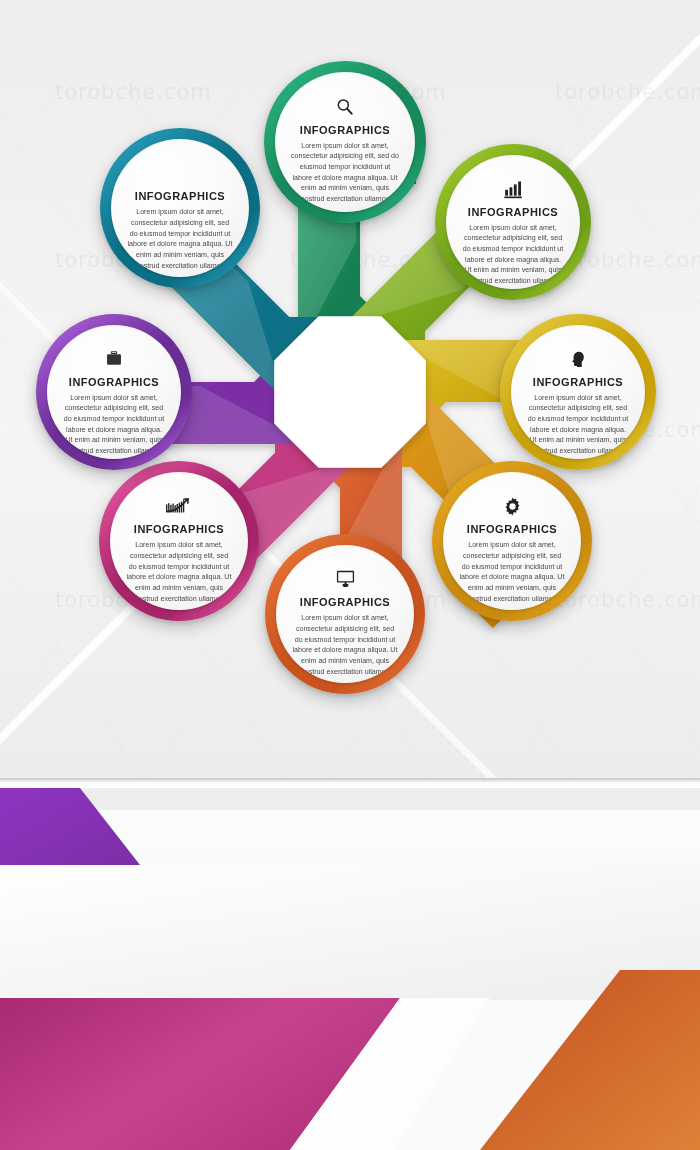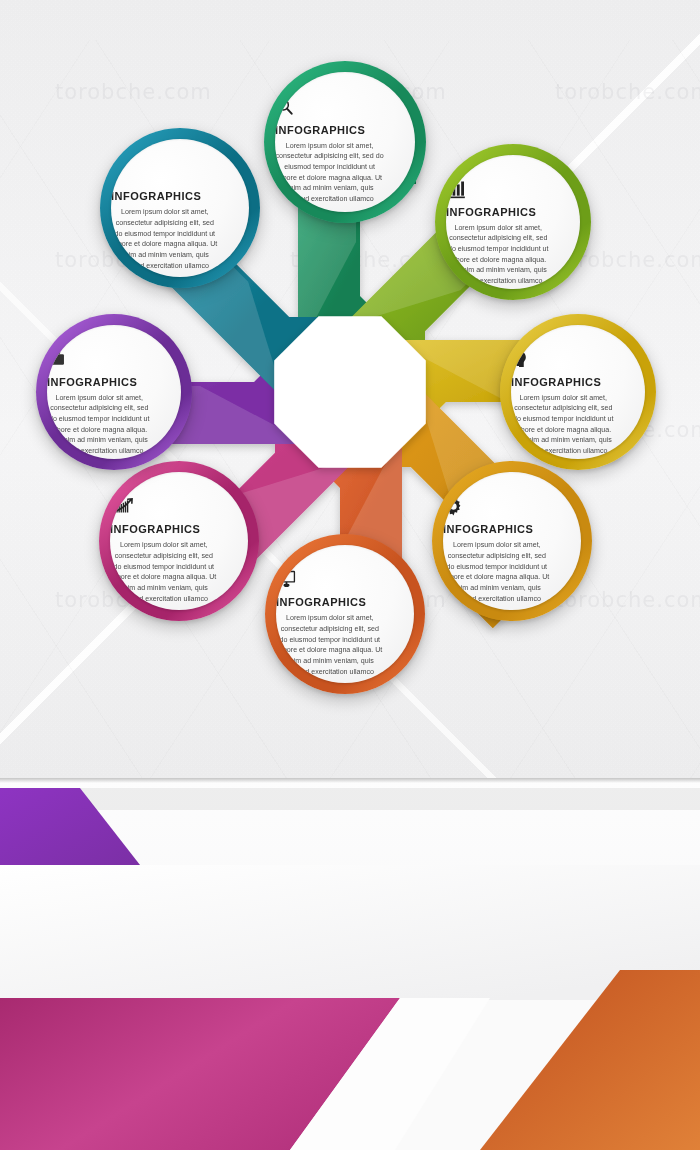--- a/index.html
+++ b/index.html
@@ -44,21 +44,21 @@
     position:absolute;border-radius:50%;
     box-shadow:0 6px 16px rgba(0,0,0,0.22), 0 2px 4px rgba(0,0,0,0.12);
   }
   .card .ring{
     position:absolute;inset:0;border-radius:50%;
   }
   .card .inner{
     position:absolute;border-radius:50%;
     background:radial-gradient(circle at 36% 30%, #ffffff 0%, #fafafa 52%, #ededee 100%);
     box-shadow:inset 0 1px 2px rgba(0,0,0,0.05), 0 1px 3px rgba(0,0,0,0.18);
-    display:flex;flex-direction:column;align-items:flex-start;justify-content:flex-start;
+    display:flex;flex-direction:column;align-items:center;justify-content:flex-start;
     overflow:hidden;
   }
   .card .ico{
     margin-top:17%;height:22px;display:flex;align-items:center;justify-content:center;
     color:#2b2b2b;
   }
   .card .ico svg{display:block;}
   .card .ttl{
     margin-top:6px;font-weight:bold;font-size:11px;letter-spacing:0.5px;color:#222;
     font-family:"Liberation Sans", sans-serif;

